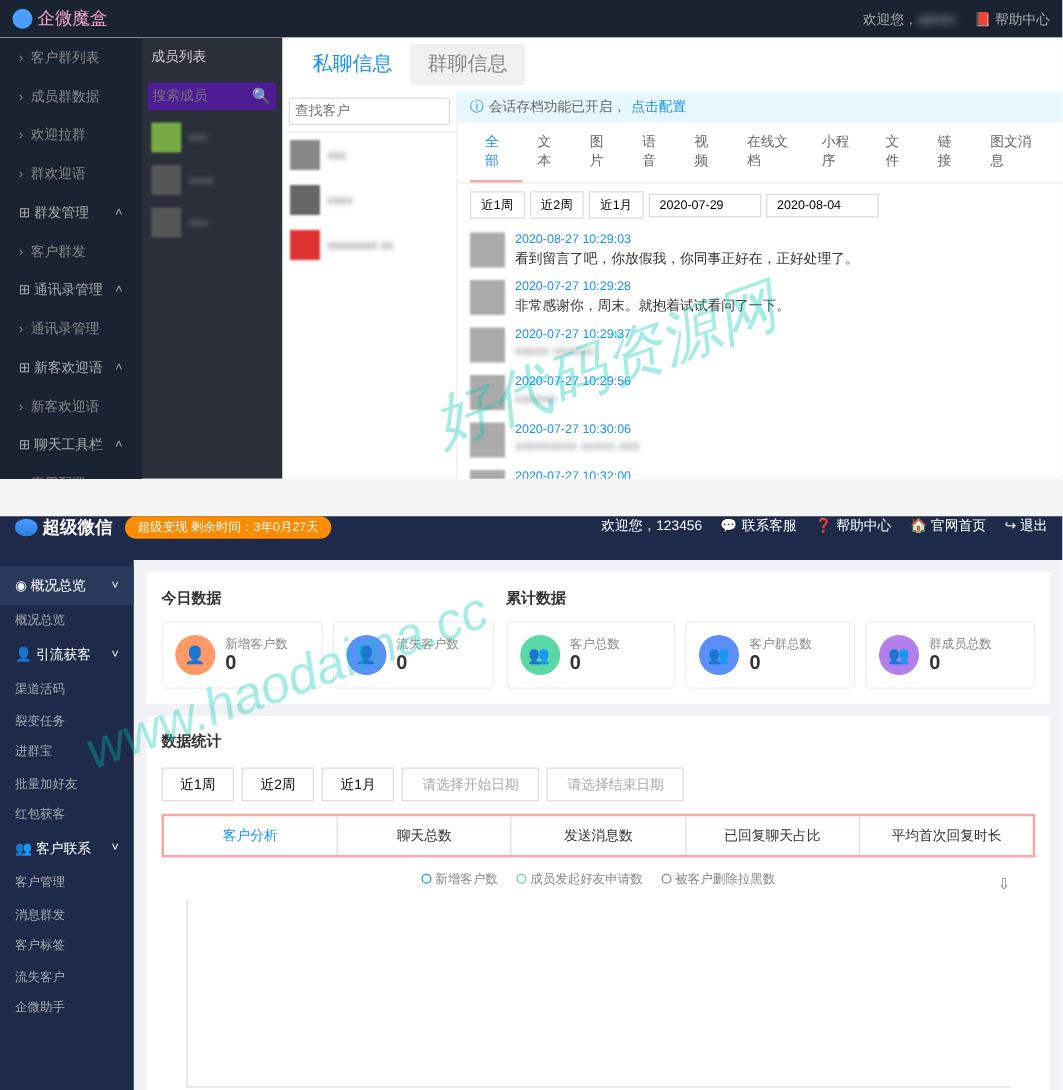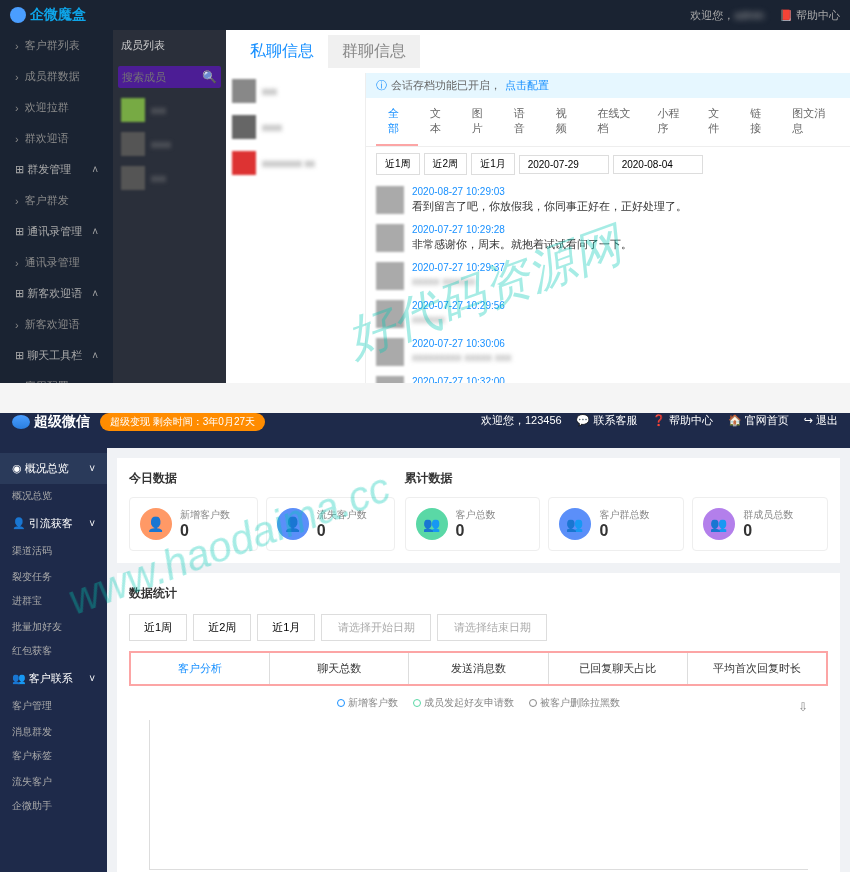--- a/index.html
+++ b/index.html
@@ -2,21 +2,21 @@
 <html><head>
 <meta charset="utf-8">
 <style>
 *{margin:0;padding:0;box-sizing:border-box;font-family:-apple-system,"Microsoft YaHei",sans-serif}
 body{background:#f5f5f5;font-size:12px;color:#333}
 .screenshot{width:850px;margin:0 auto}
 
 
 .app1{background:#fff;height:383px;display:flex;flex-direction:column}
 .app1-header{background:#1a2332;height:30px;display:flex;align-items:center;padding:0 10px;color:#fff}
-.app1-logo{color:#0ea5e9;font-size:14px;font-weight:bold;display:flex;align-items:center;gap:4px}
+.app1-logo{color:#f9a8d4;font-size:14px;font-weight:normal;display:flex;align-items:center;gap:4px}
 .app1-logo-icon{width:16px;height:16px;background:#4a9eff;border-radius:50%;display:inline-block}
 .app1-header-right{margin-left:auto;display:flex;gap:15px;font-size:11px;color:#aaa}
 .app1-body{flex:1;display:flex;overflow:hidden}
 .app1-sidebar{width:113px;background:#1a2332;color:#888;font-size:11px;overflow-y:auto}
 .app1-nav-item{padding:8px 15px;display:flex;align-items:center;gap:6px;cursor:pointer}
 .app1-nav-item.section{color:#aaa;justify-content:space-between}
 .chevron{font-size:10px}
 .app1-members{width:113px;background:#2a2f3a;color:#ccc}
 .app1-members-header{padding:8px;font-size:11px}
 .app1-search{background:#4c1d95;margin:5px;padding:4px;border-radius:2px;display:flex;align-items:center}
@@ -165,20 +165,21 @@
             <span class="app1-member-name">xxx</span>
           </div>
     </div>
     <div class="app1-content">
       <div class="app1-tabs">
         <div class="app1-tab active">私聊信息</div>
         <div class="app1-tab">群聊信息</div>
       </div>
       <div class="app1-main">
         <div class="app1-contacts">
+          <div class="app1-contact-search"><input placeholder="查找客户" style=""></div>
           <div class="app1-contact">
                 <div class="app1-contact-avatar"></div>
                 <span class="app1-contact-name">xxx</span>
               </div>
           <div class="app1-contact">
                 <div class="app1-contact-avatar" style="background:#666"></div>
                 <span class="app1-contact-name">xxxx</span>
               </div>
           <div class="app1-contact">
                 <div class="app1-contact-avatar" style="background:#d33"></div>

